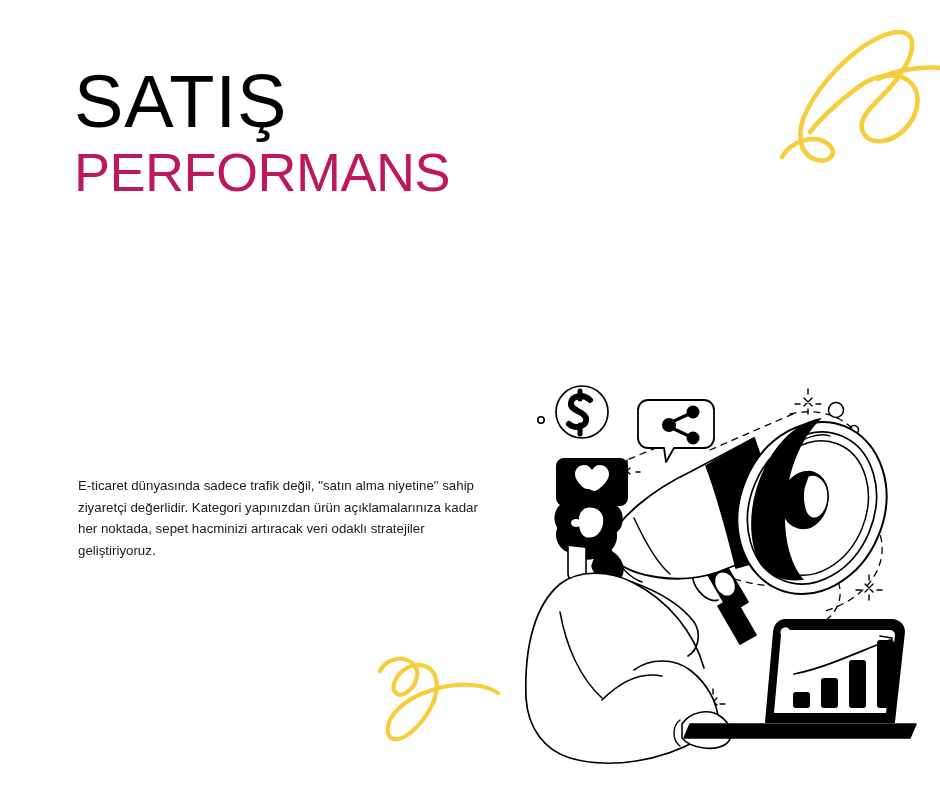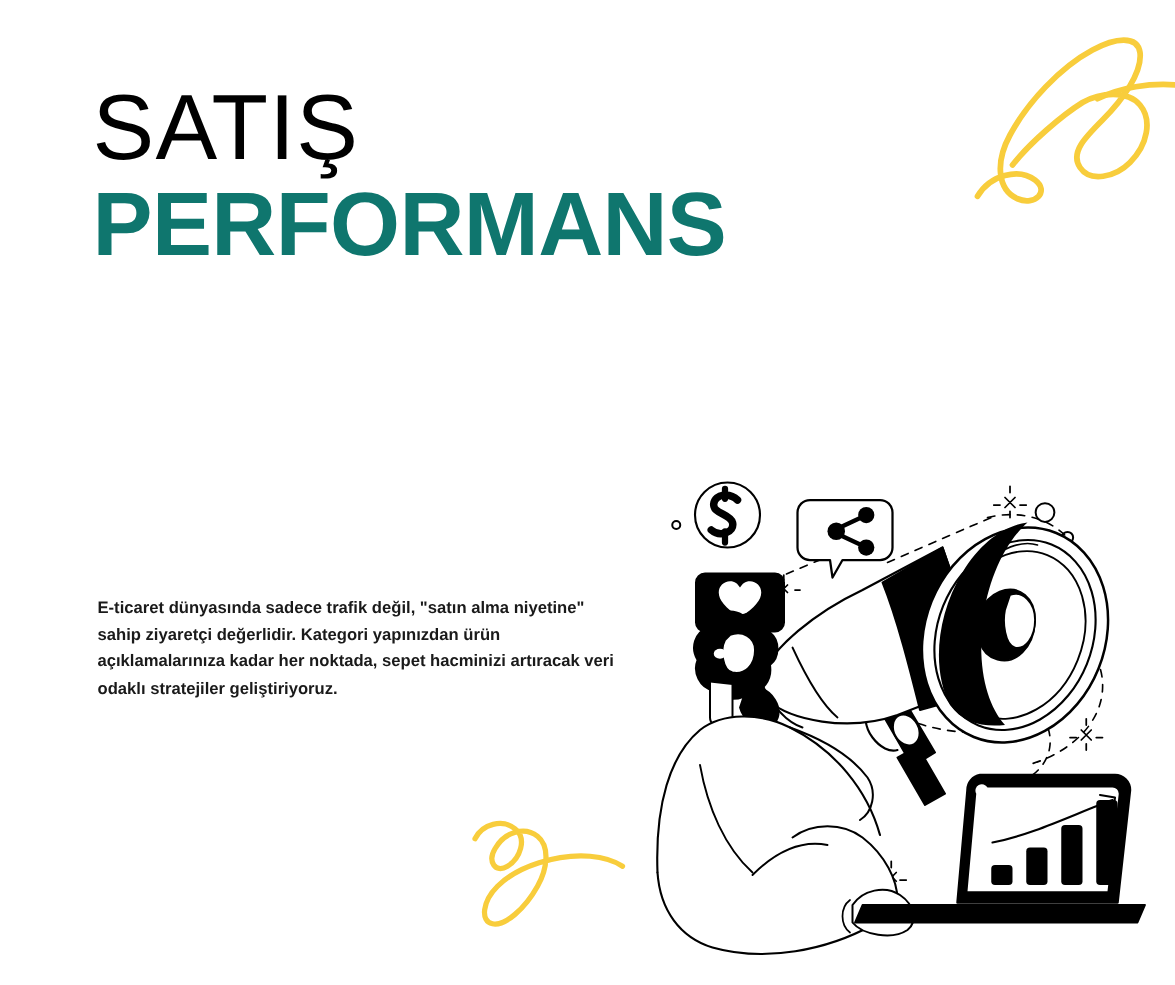--- a/index.html
+++ b/index.html
@@ -41,37 +41,37 @@
     letter-spacing: 1px;
   }
   .h-line-2 {
     font-size: 74px;
     font-weight: 700;
     color: #f8cd3c;
     letter-spacing: 0px;
     margin-top: 6px;
   }
   .h-line-3 {
-    font-size: 72px;
-    font-weight: 700;
-    color: #0f766e;
+    font-size: 54px;
+    font-weight: 400;
+    color: #be185d;
     letter-spacing: -0.5px;
     margin-top: 8px;
   }
 
   
   .body-text {
     position: absolute;
     left: 78px;
     top: 462px;
     width: 415px;
     font-size: 13.3px;
     line-height: 1.62;
     color: #1a1a1a;
-    font-weight: 700;
+    font-weight: 400;
   }
 
   
   .squiggle {
     position: absolute;
     pointer-events: none;
   }
   .squiggle-top {
     left: 770px;
     top: 22px;

